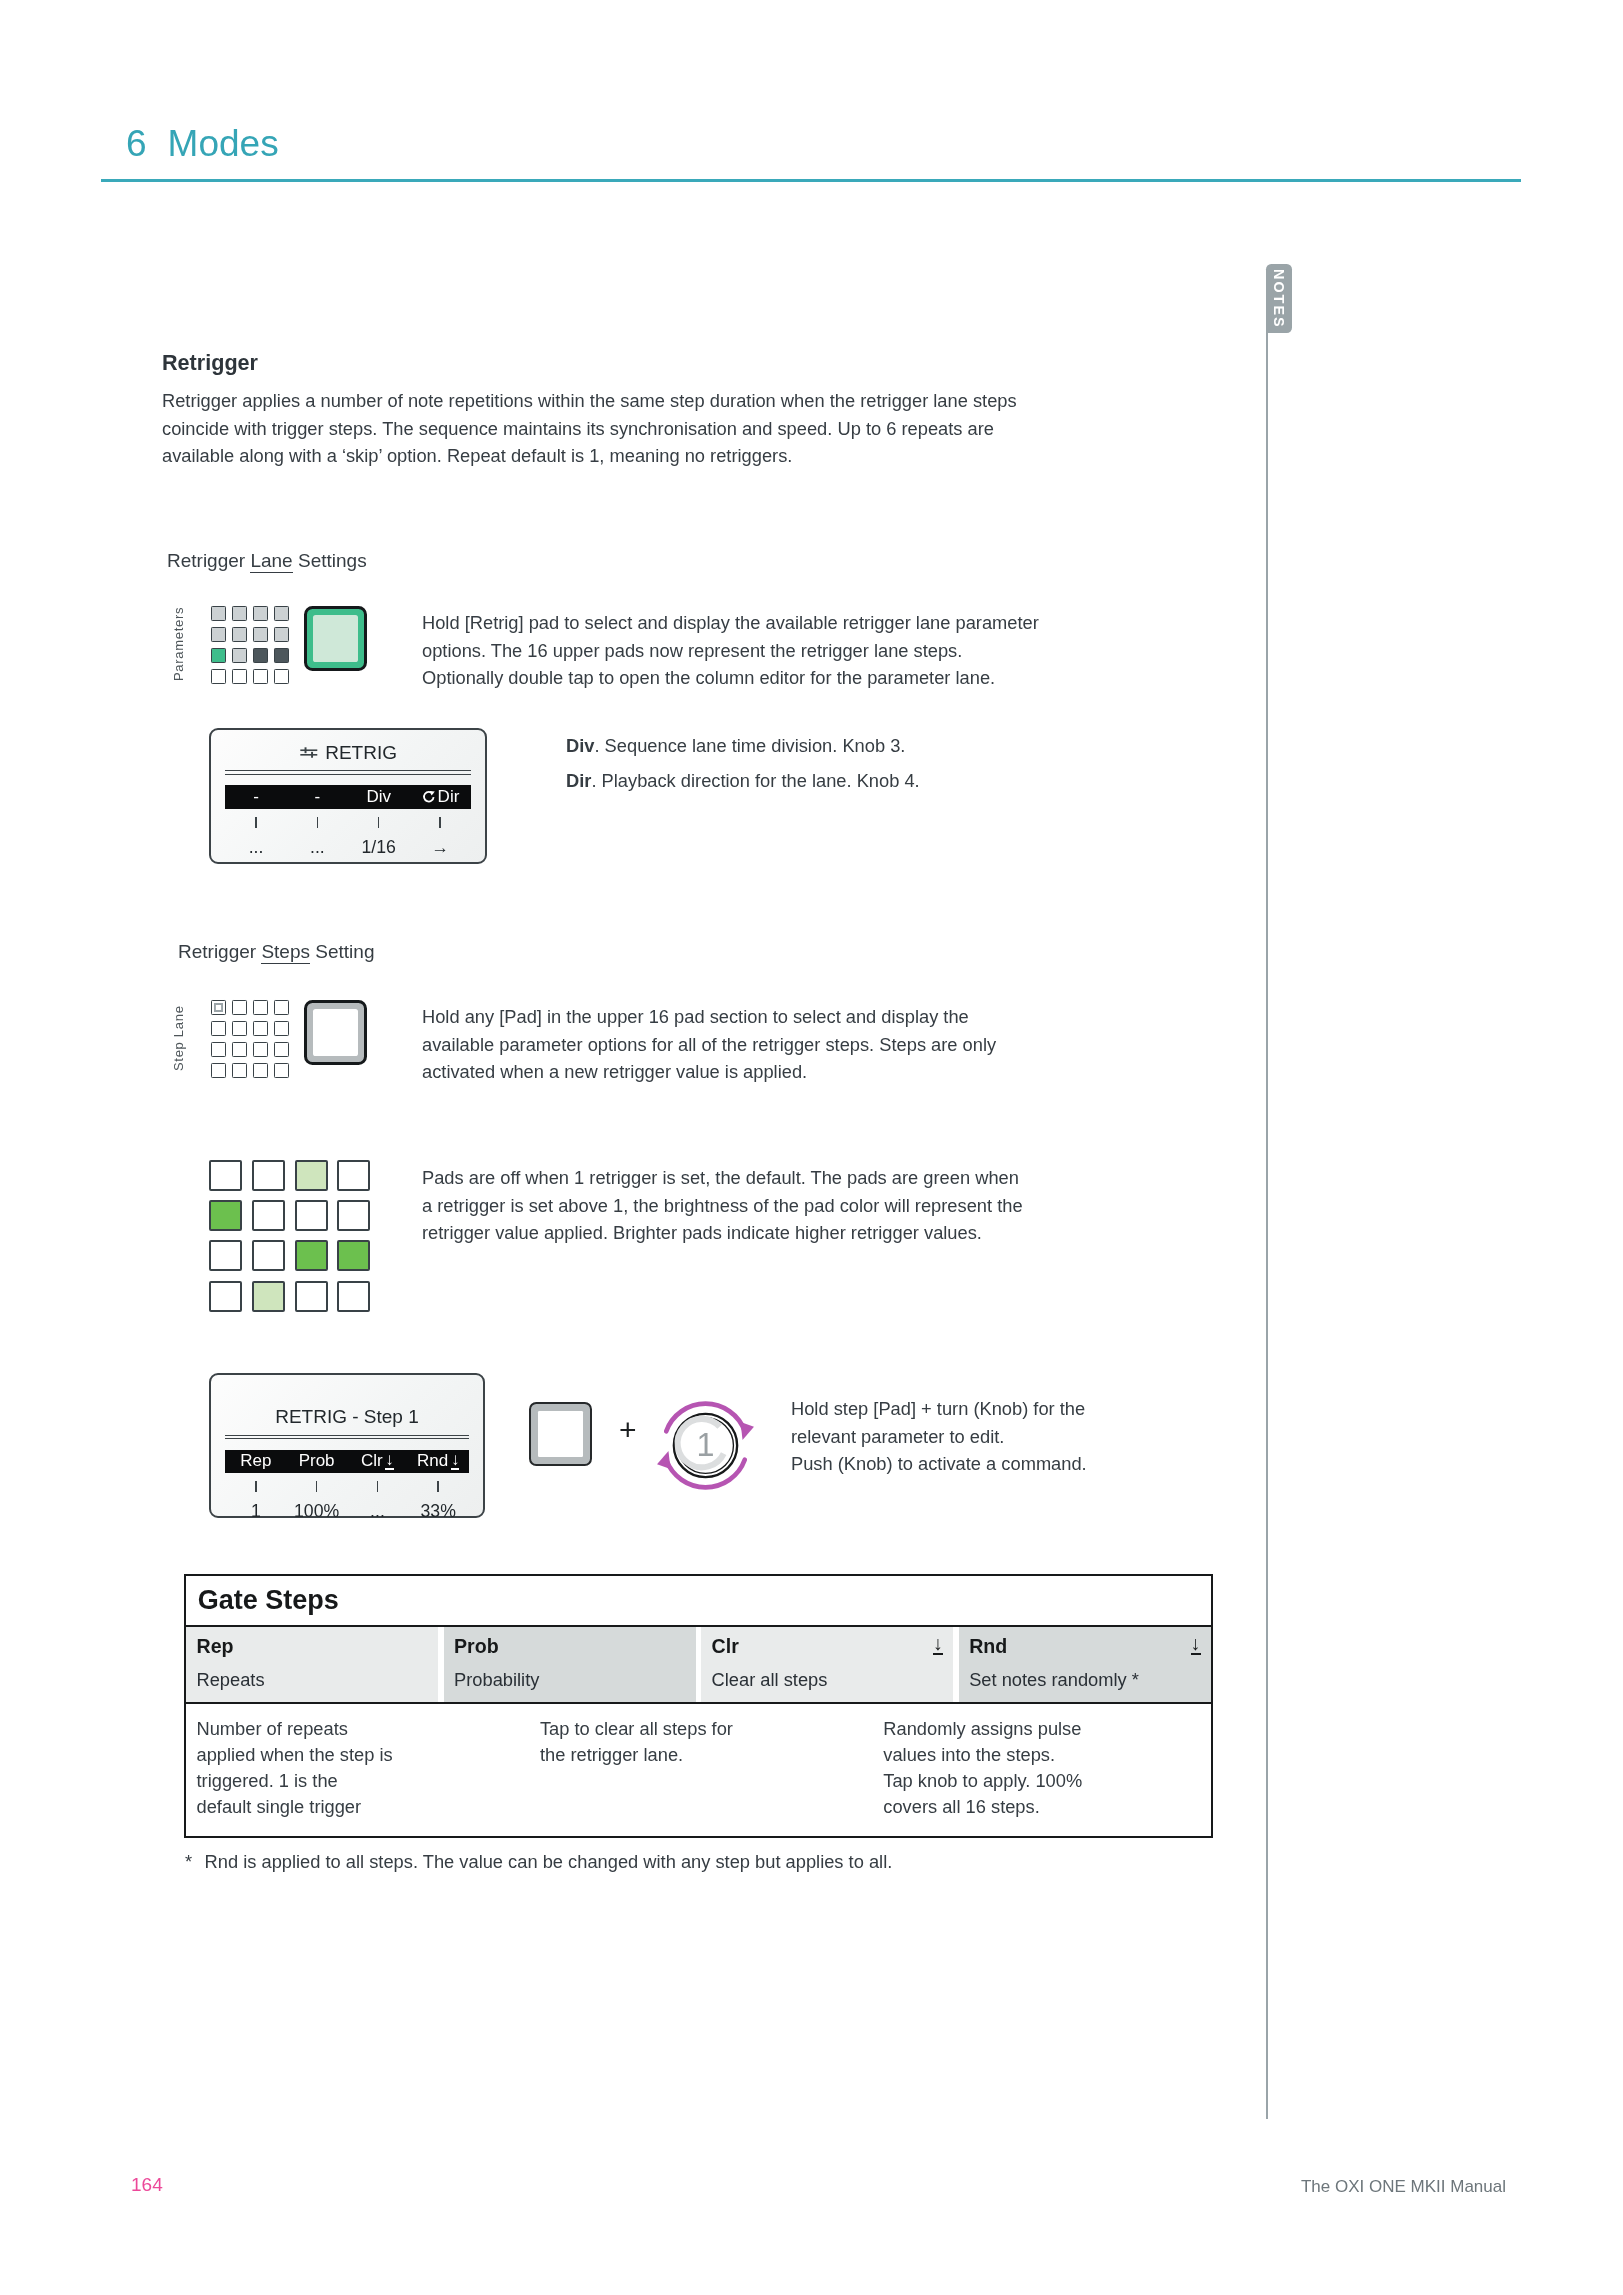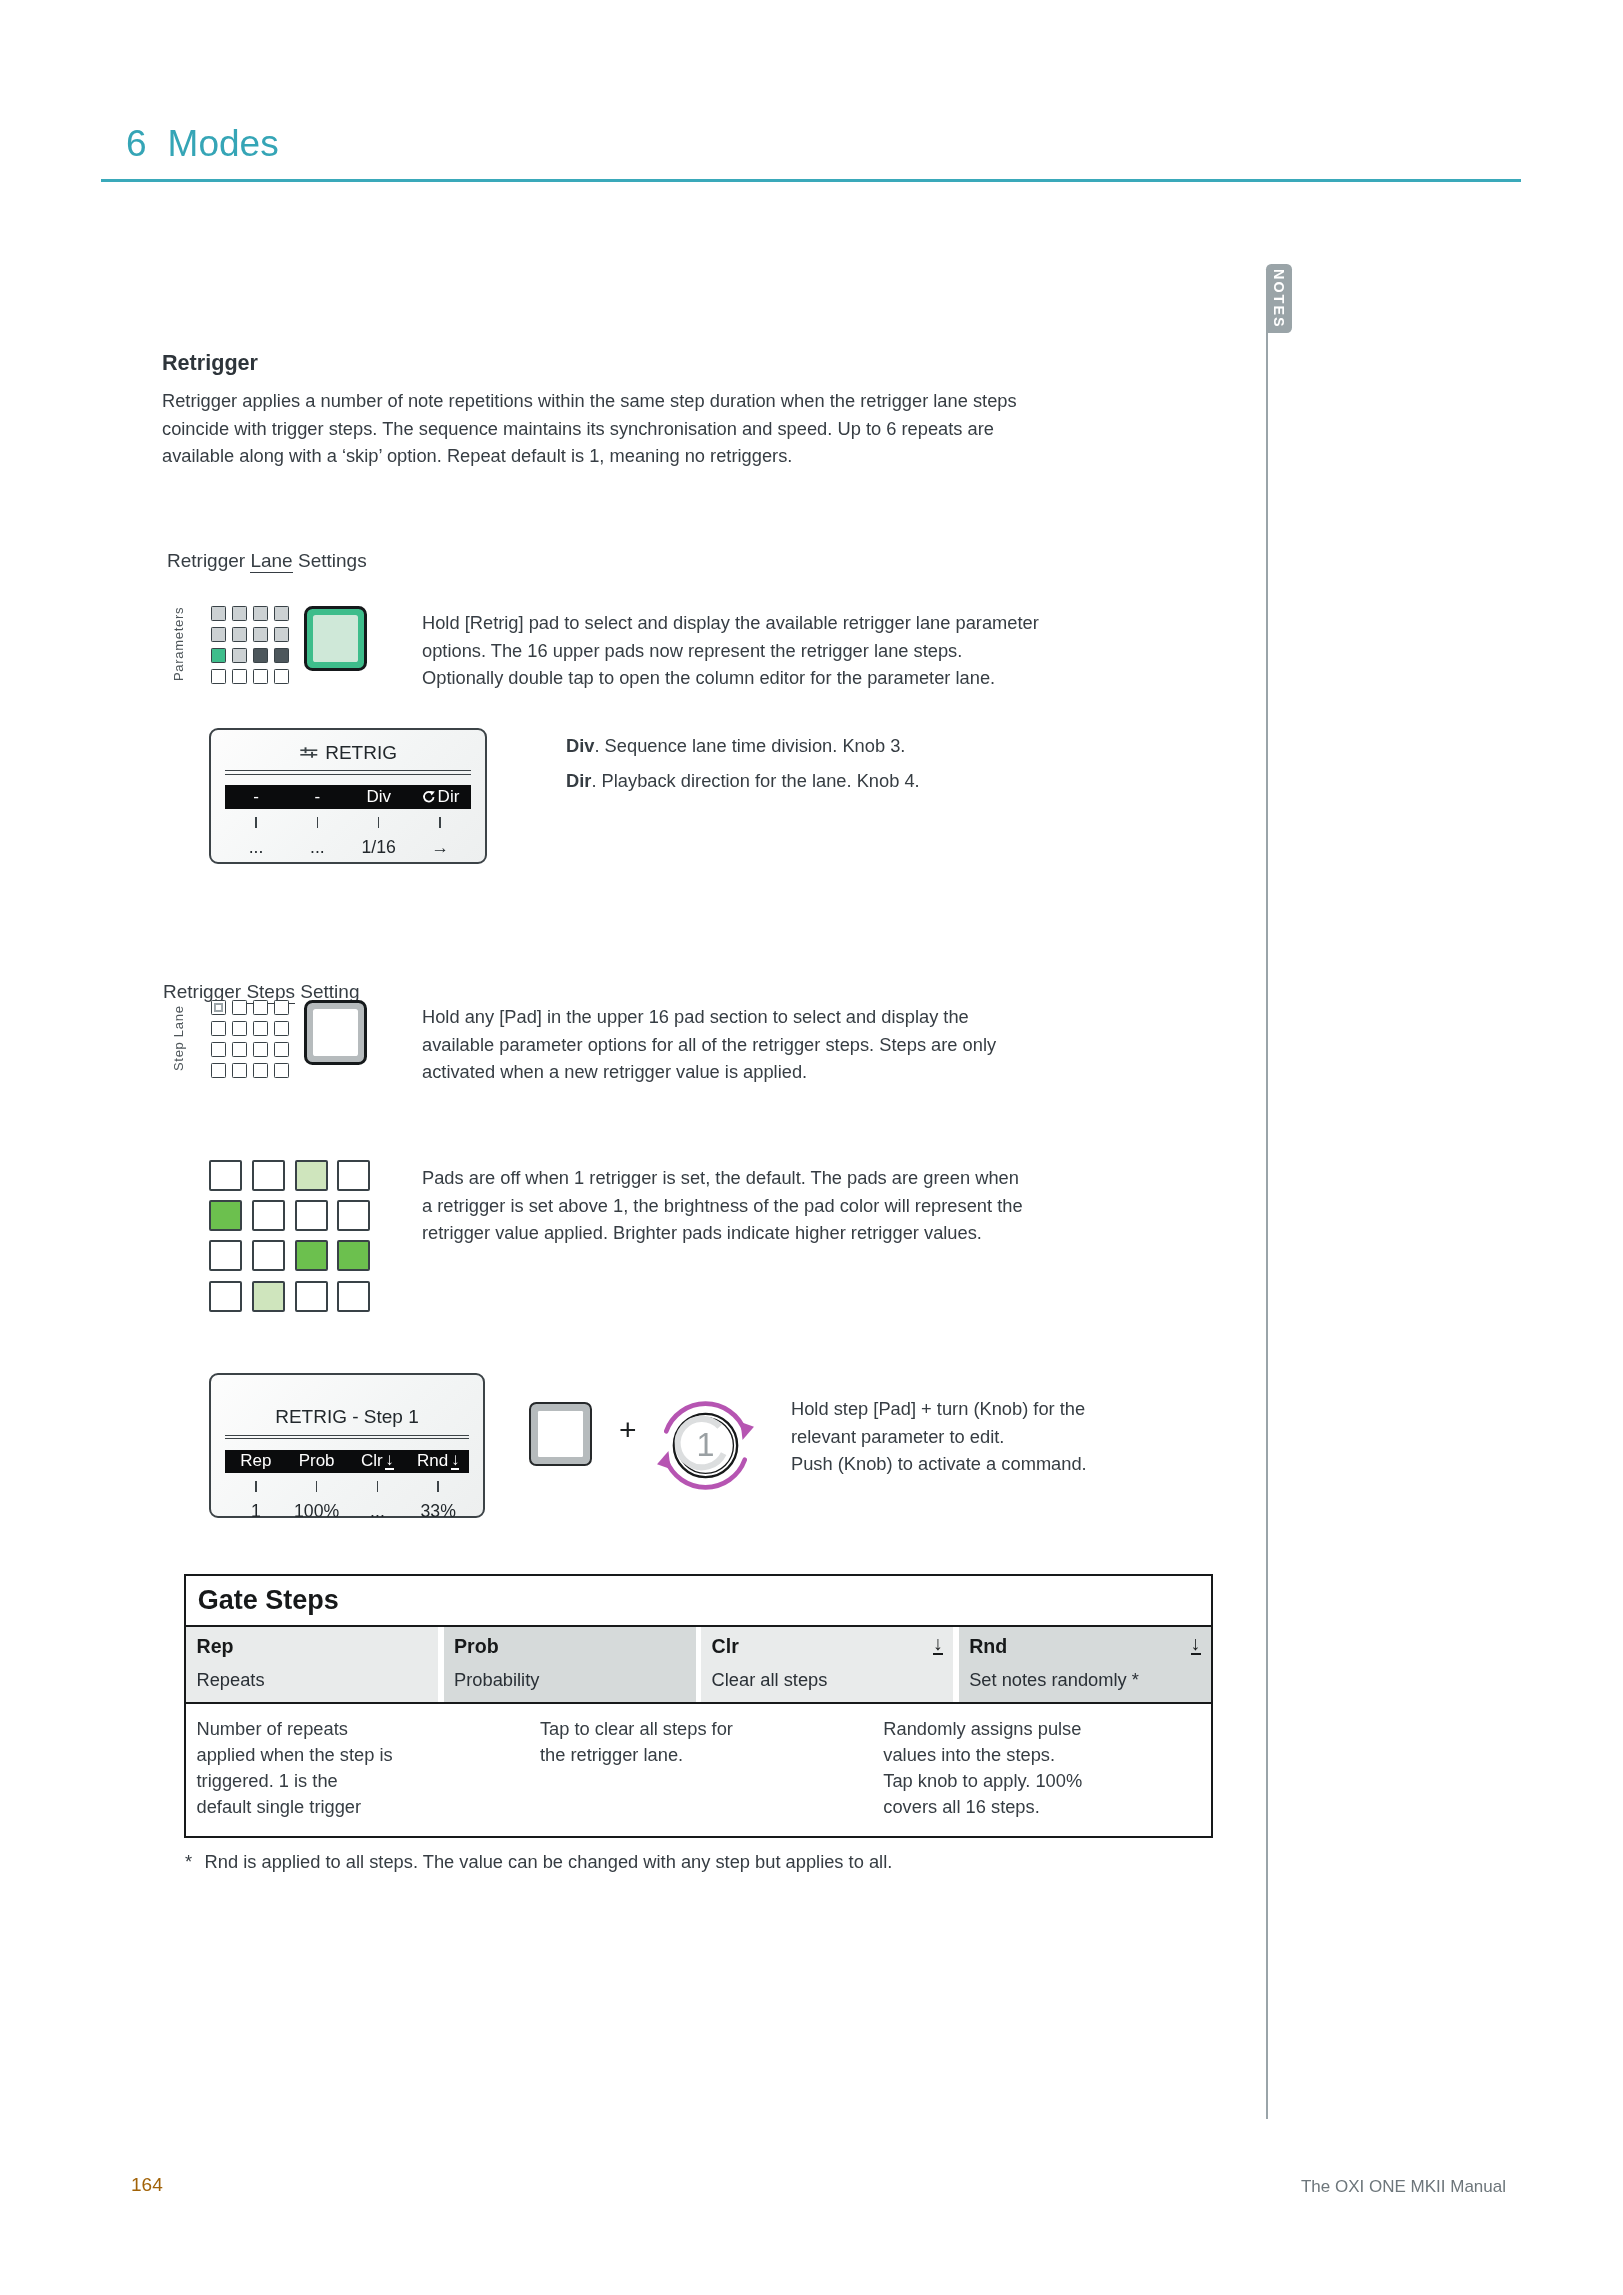--- a/index.html
+++ b/index.html
@@ -89,21 +89,21 @@
   .gt-head .cell:nth-child(even) { background:#d6dada; }
   .gt-name { font-size:19.6px; font-weight:bold; color:#17191a; display:flex; justify-content:space-between; align-items:flex-start; }
   .gt-sub { font-size:18.3px; margin-top:10.5px; color:#2a3036; }
   .gt-body { display:flex; gap:5.2px; }
   .gt-body .cell { flex:1; padding:11.8px 7.9px 15.7px 10.5px; font-size:18.3px; line-height:26px; white-space:pre-line; color:#363d43; }
 
   .footnote { left:185px; top:1851px; font-size:18.3px; color:#363d43; }
   .footnote .mark { display:inline-block; width:19.6px; }
 
   
-  .pageno { left:131px; top:2174px; font-size:19px; color:#a16207; }
+  .pageno { left:131px; top:2174px; font-size:19px; color:#ec4899; }
   .manual { right:117px; top:2177px; font-size:17px; color:#6d767b; }
 </style>
 </head>
 <body>
 
 <div class="page">
 
   <div class="abs chapter">
     <span class="num">6</span><span>Modes</span>
   </div>
@@ -190,21 +190,21 @@
       <span class="col">...</span>
       <span class="col">...</span>
       <span class="col">1/16</span>
       <span class="col">→</span>
     </div>
   </div>
 
   <div class="abs body-text" style="left:566px; top:732px; width:589px;"><b>Div</b><span>. Sequence lane time division. Knob 3.</span></div>
   <div class="abs body-text" style="left:566px; top:767px; width:589px;"><b>Dir</b><span>. Playback direction for the lane. Knob 4.</span></div>
 
-  <div class="abs section-label" style="left:163px; top:941px;margin-top:40px;">
+  <div class="abs section-label" style="left:178px; top:941px;">
     <span>Retrigger </span><span class="u">Steps</span><span> Setting</span>
   </div>
 
   <div class="abs rot-label" style="left:171px; top:1000px; height:76px;">Step Lane</div>
   <div class="abs pgrid" style="left:211px; top:1000px;">
       <div class="pad pad--sel"></div>
       <div class="pad pad--white"></div>
       <div class="pad pad--white"></div>
       <div class="pad pad--white"></div>
       <div class="pad pad--white"></div>

